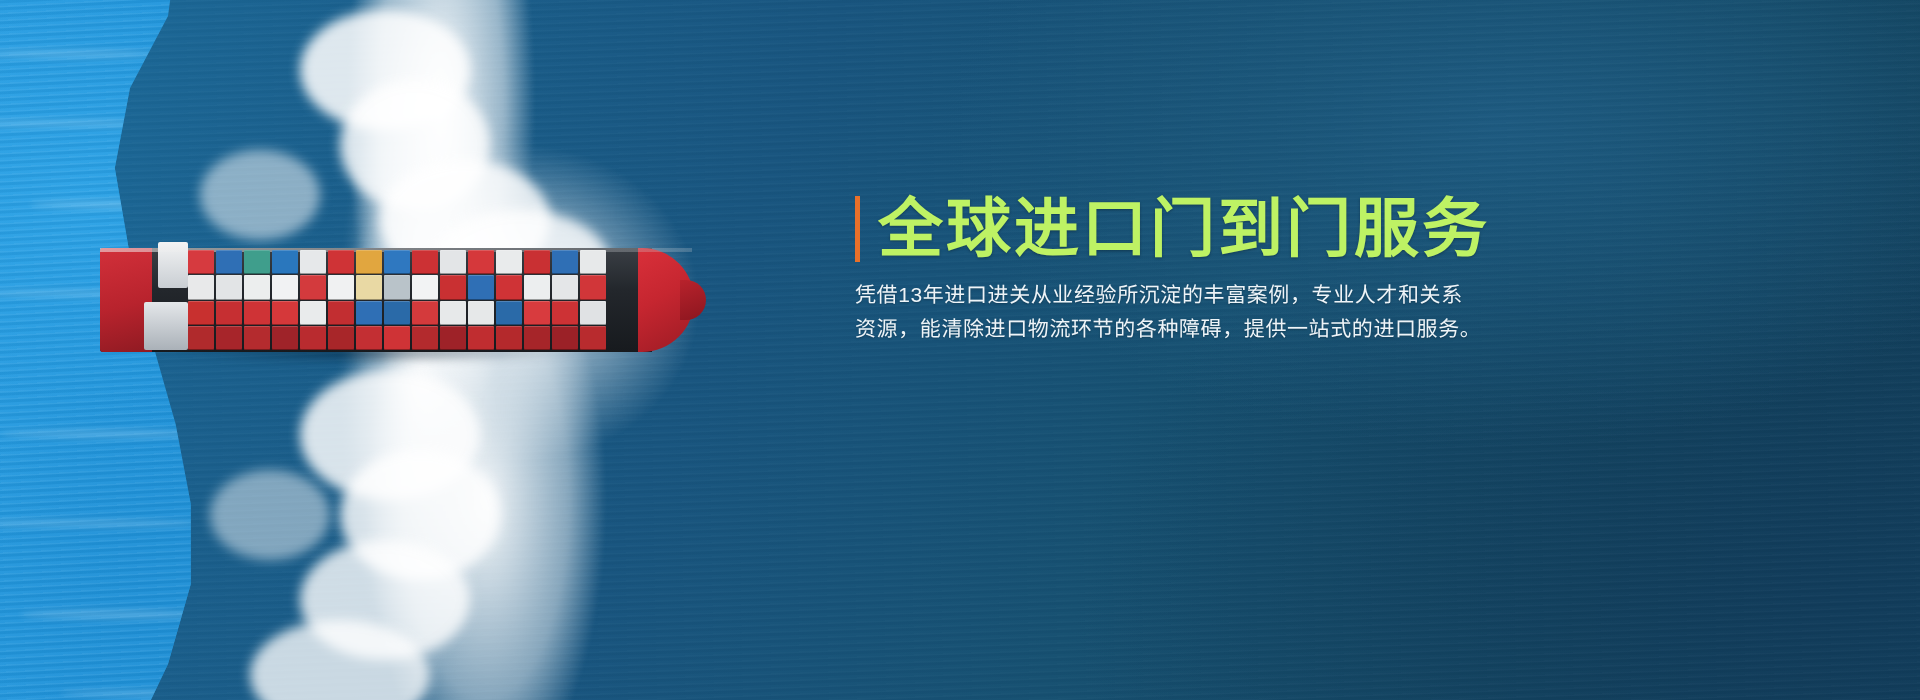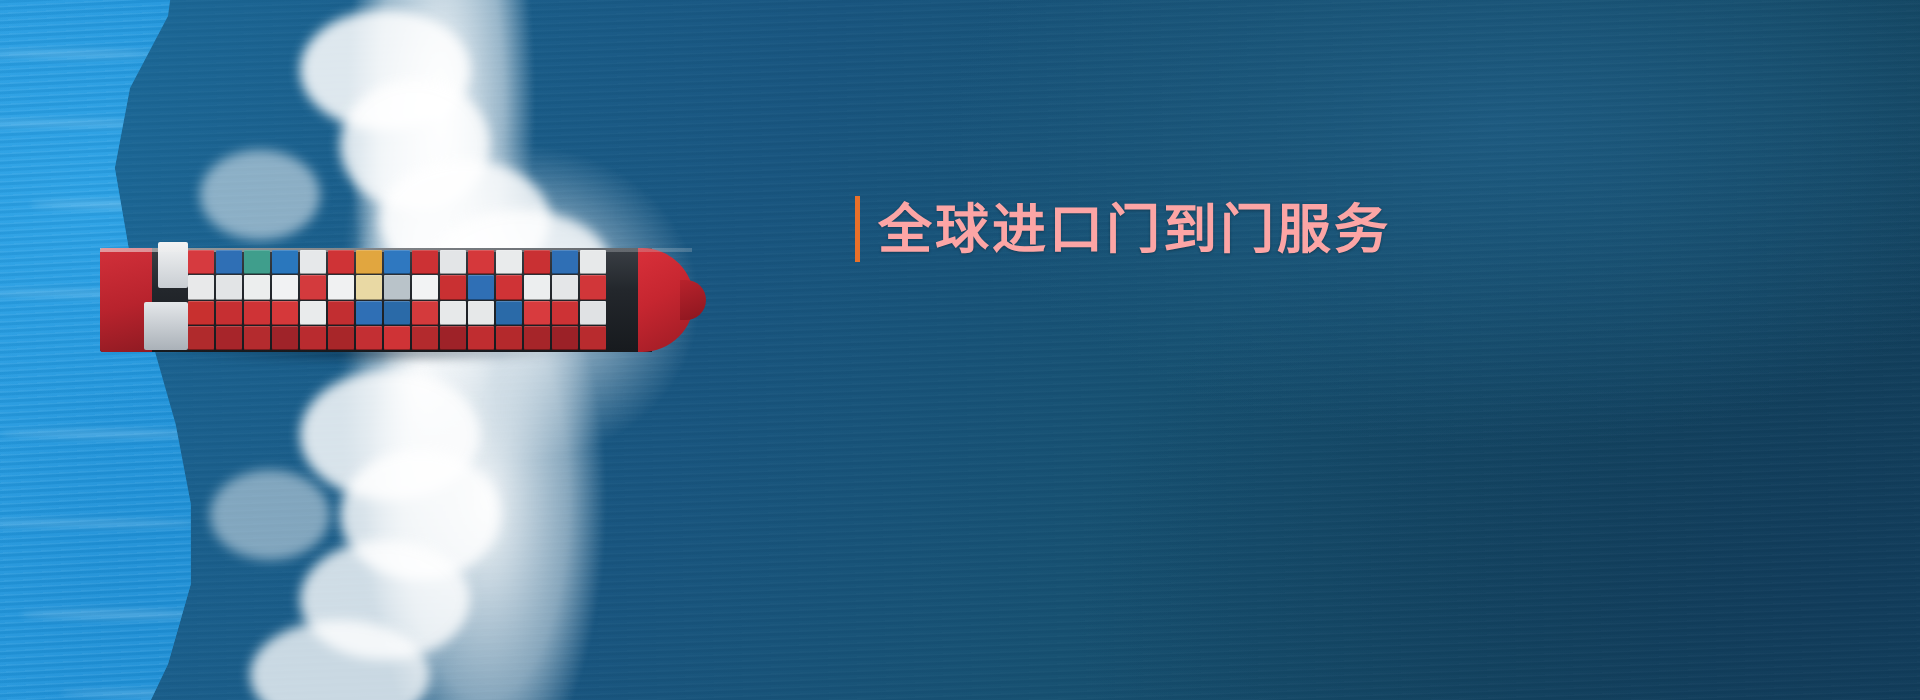--- a/index.html
+++ b/index.html
@@ -140,22 +140,22 @@
     width:900px;
   }
   .headline-row { display:flex; align-items:stretch; }
   .accent-bar {
     width:5px; background:#e8702a;
     margin-right:18px;
     flex:0 0 5px;
     align-self:stretch;
   }
   .headline {
-    font-size:54px; line-height:66px;
-    font-weight:bold; color:#fca5a5;
+    font-size:65px; line-height:66px;
+    font-weight:bold; color:#bef264;
     letter-spacing:3px;
     white-space:nowrap;
     text-shadow:0 1px 3px rgba(0,0,0,.30);
   }
   .subhead {
     margin-top:26px;
     font-size:45px; line-height:58px;
     color:#ffffff; font-weight:normal;
     letter-spacing:2px;
     white-space:nowrap;
@@ -321,16 +321,20 @@
   </div>
 
   <div class="content">
 
     <div class="headline-row">
       <div class="accent-bar"></div>
       <h1 class="headline">全球进口门到门服务</h1>
     </div>
 
 
+    <p class="body-text">
+      <span>凭借13年进口进关从业经验所沉淀的丰富案例，专业人才和关系</span>
+      <span>资源，能清除进口物流环节的各种障碍，提供一站式的进口服务。</span>
+    </p>
 
   </div>
 
 </div>
 
 </body></html>

